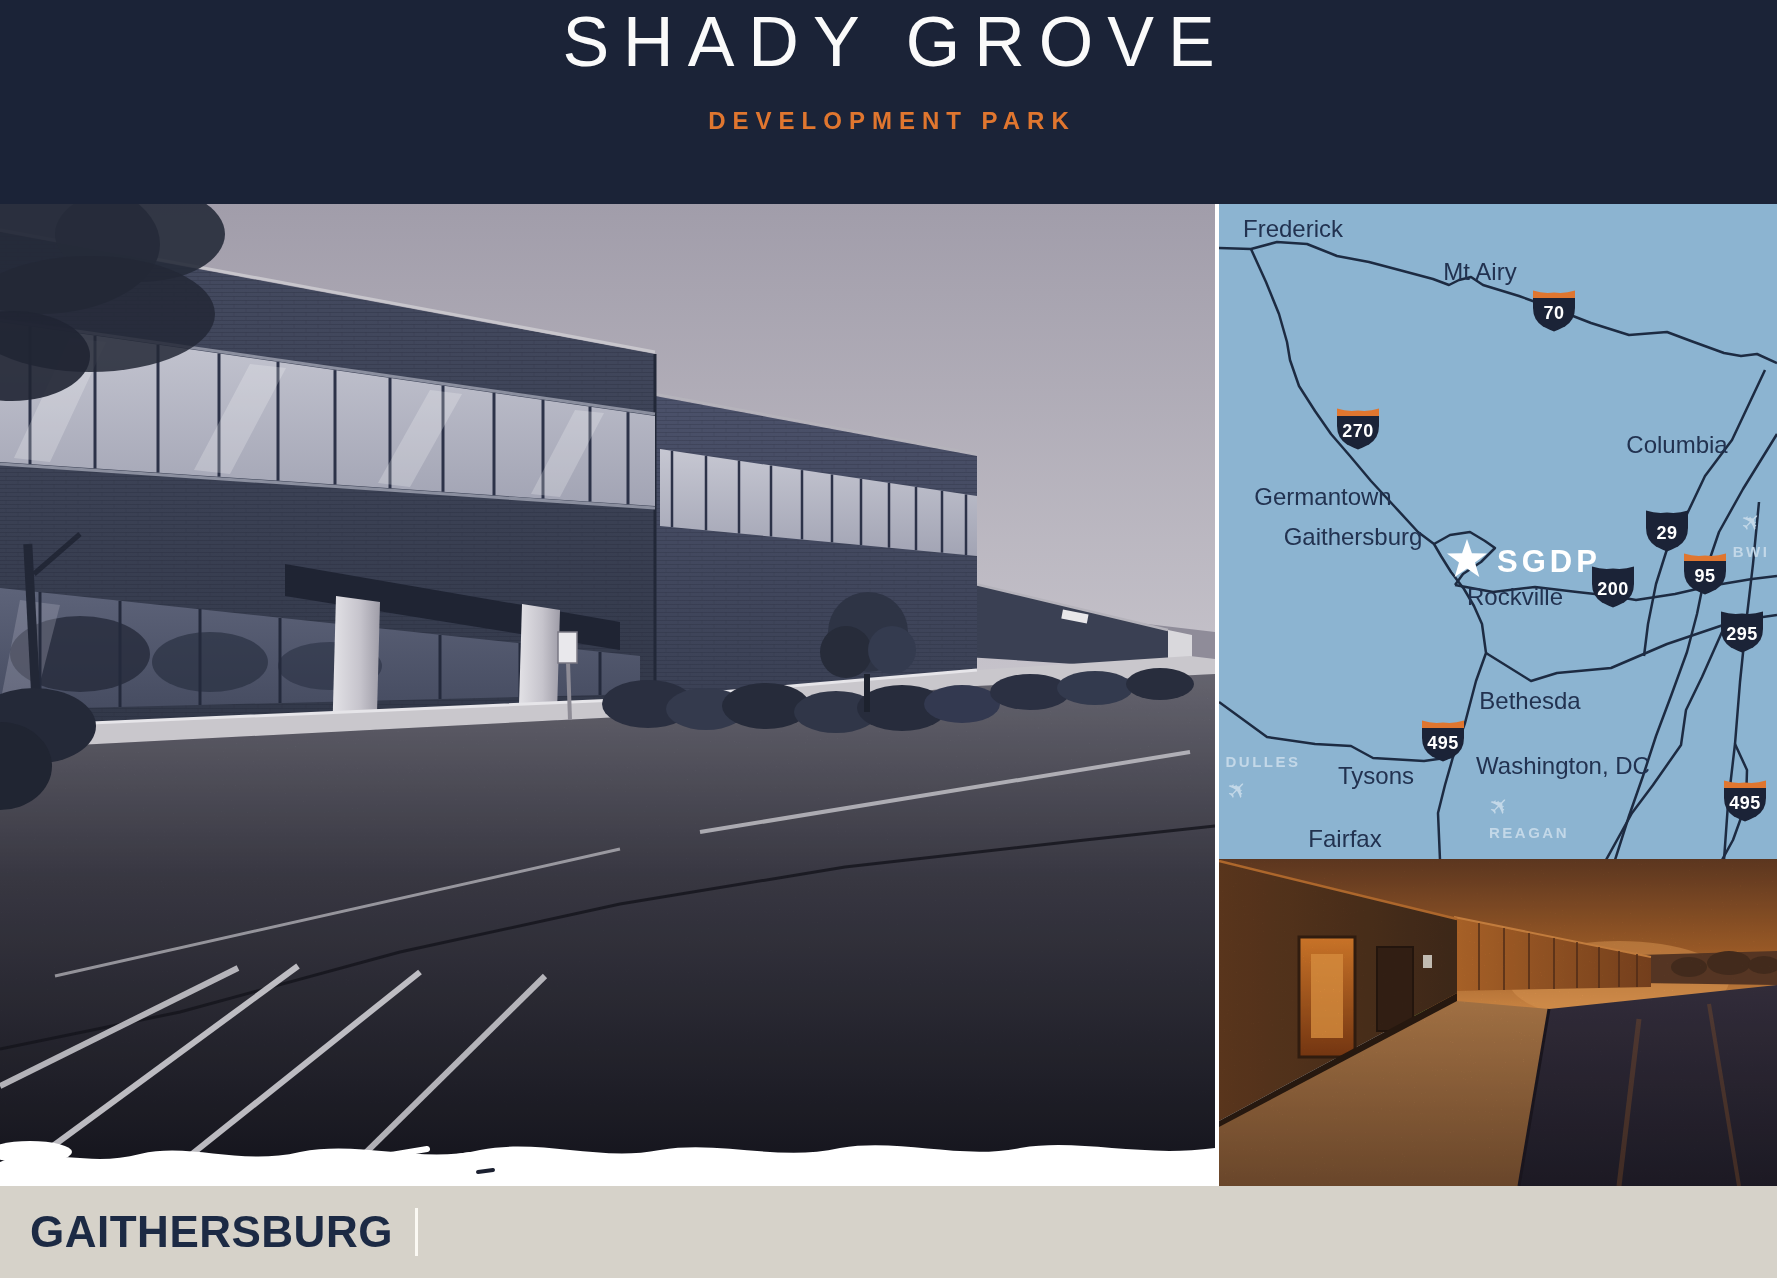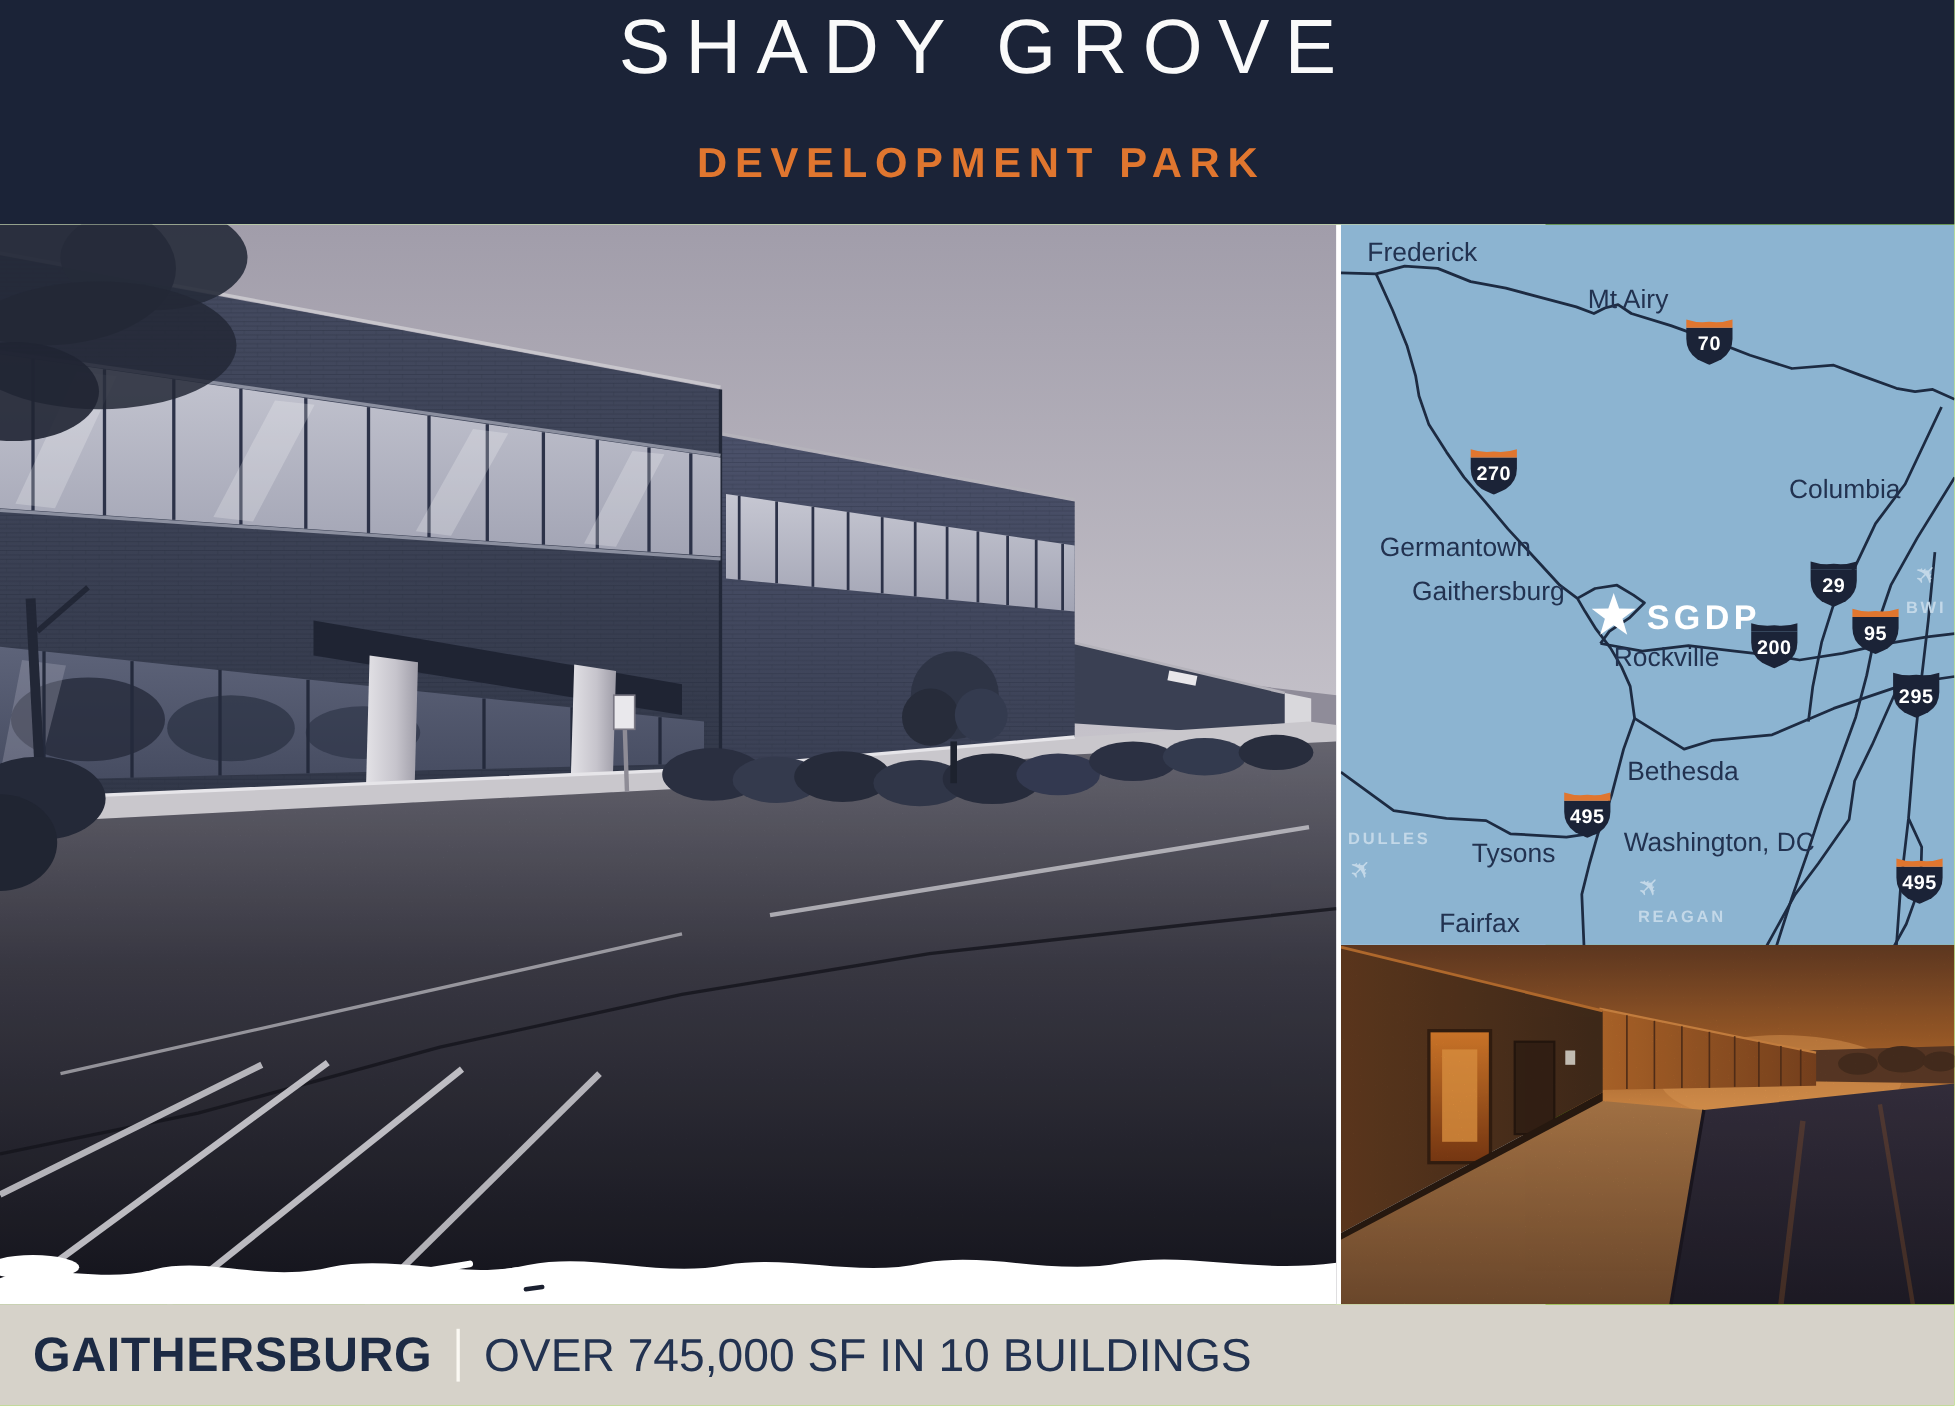--- a/index.html
+++ b/index.html
@@ -1,22 +1,22 @@
 <!DOCTYPE html>
 <html><head>
 <meta charset="utf-8">
 <style>
   html,body{margin:0;padding:0;background:#fff;}
-  .page{position:relative;width:1777px;height:1278px;overflow:hidden;background:#84cc16;
+  .page{position:relative;width:1777px;height:1278px;overflow:hidden;background:#bef264;
         font-family:"Liberation Sans",sans-serif;}
   
   .header{position:absolute;left:0;top:0;width:1777px;height:204px;background:#1b2337;text-align:center;}
   .header h1{margin:0;padding-top:6px;font-size:70px;line-height:72px;font-weight:300;color:#fafafa;
              letter-spacing:14px;text-indent:14px;}
-  .header .subtitle{margin-top:56px;font-size:38px;line-height:30px;font-weight:700;color:#e0762f;
+  .header .subtitle{margin-top:28px;font-size:24px;line-height:30px;font-weight:700;color:#e0762f;
              letter-spacing:7px;text-indent:7px;}
   
   .content{position:absolute;left:0;top:204px;width:1405px;height:982px;background:#fff;}
   .photo-main{position:absolute;left:0;top:0;width:1215px;height:982px;overflow:hidden;}
   .right-col{position:absolute;left:1219px;top:0;width:558px;height:982px;}
   .map-wrap{position:absolute;left:0;top:0;width:558px;height:655px;}
   .photo-small{position:absolute;left:0;top:655px;width:558px;height:327px;overflow:hidden;}
   svg{display:block;}
   
   .city{font-family:"Liberation Sans",sans-serif;font-size:24px;font-weight:400;fill:#223250;}
@@ -389,15 +389,14 @@
           </g>
           <rect x="0" y="0" width="558" height="327" fill="#000" filter="url(#noise)" opacity="0.16"></rect>
         </svg>
       </div>
     </div>
   </div>
 
   <footer class="footer">
     <span class="loc">GAITHERSBURG</span>
     <span class="divider"></span>
-    <span class="stats">OVER 745,000 SF IN 10 BUILDINGS</span>
   </footer>
 </div>
 
 </body></html>

